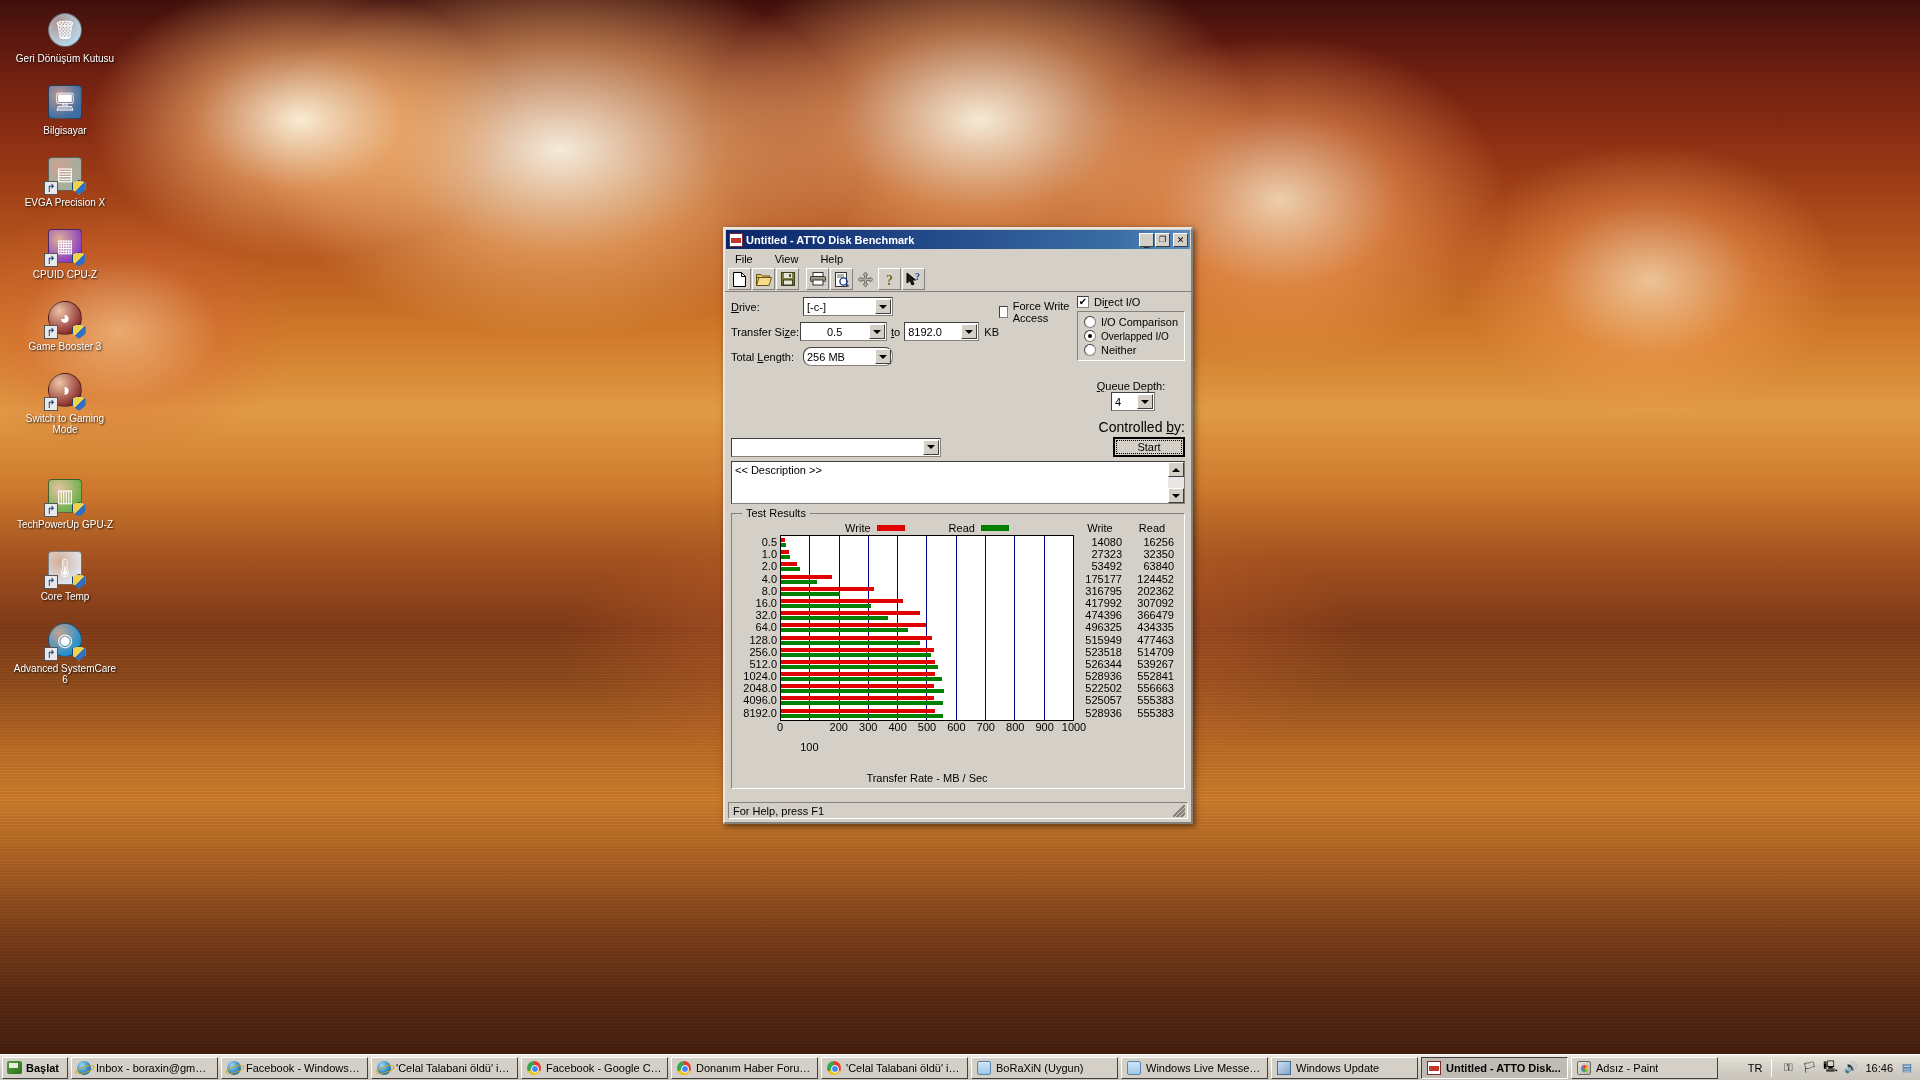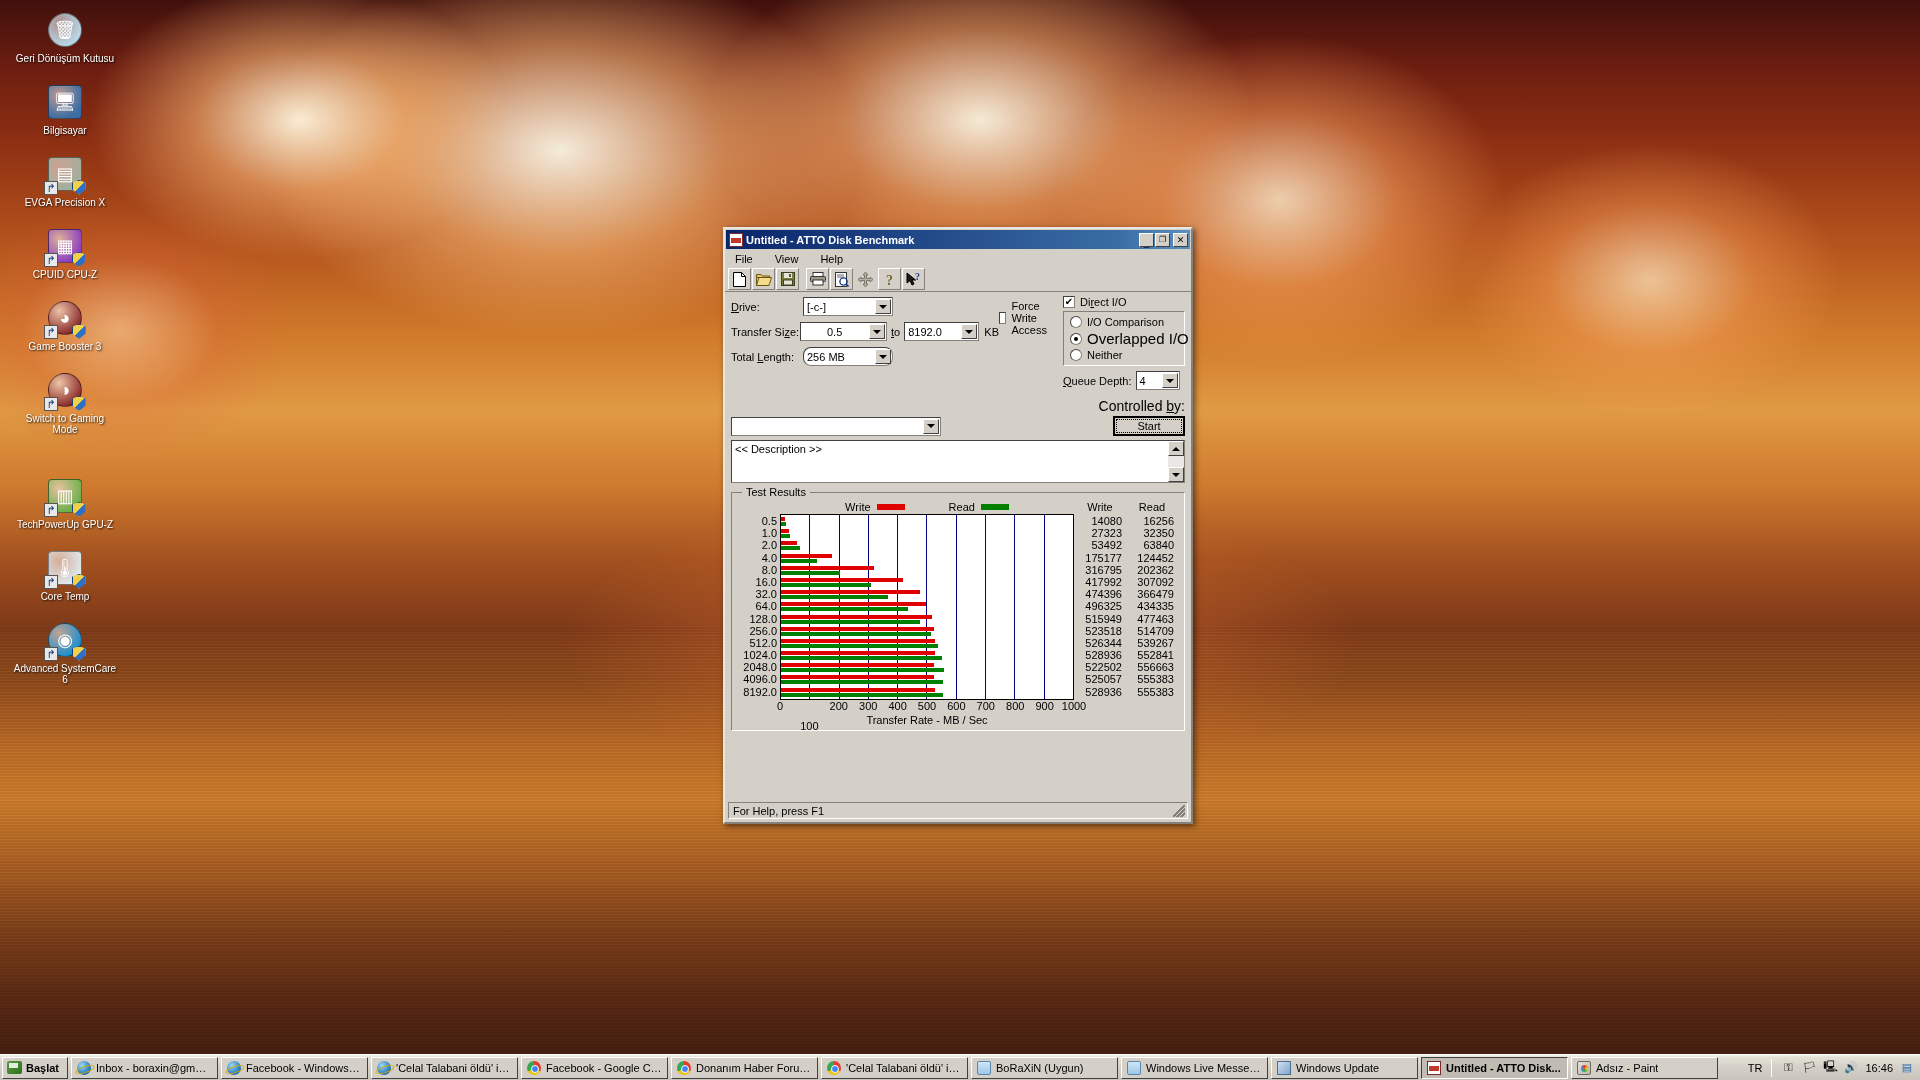--- a/index.html
+++ b/index.html
@@ -479,28 +479,28 @@
           <div class="cbox">✔</div>
           <span style="font-size:11px;">Di<u>r</u>ect I/O</span>
         </div>
         <div class="groupbox" style="padding:4px 6px;">
           <div style="display:flex;align-items:center;margin-bottom:2px;">
             <div class="radio"></div>
             <span style="font-size:11px;white-space:nowrap;">I/O Comparison</span>
           </div>
           <div style="display:flex;align-items:center;margin-bottom:2px;">
             <div class="radio on"></div>
-            <span style="font-size:15px;white-space:nowrap;">Overlapped I/O</span>
+            <span style="font-size:10px;white-space:nowrap;">Overlapped I/O</span>
           </div>
           <div style="display:flex;align-items:center;">
             <div class="radio"></div>
             <span style="font-size:11px;white-space:nowrap;">Neither</span>
           </div>
         </div>
-        <div style="display:flex;align-items:center;margin-top:5px;">
+        <div style="display:flex;align-items:center;margin-top:19px;flex-direction:column;">
           <span style="font-size:11px;"><u>Q</u>ueue Depth:</span>
           <div class="combo" style="width:44px;margin-left:4px;">
             <div class="val">4</div>
             <div class="arrowbtn"></div>
           </div>
         </div>
       </div>
     </div>
 
     <div style="margin-top:8px;">
@@ -681,21 +681,21 @@
           <span style="left: 20%;">200</span>
           <span style="left: 30%;">300</span>
           <span style="left: 40%;">400</span>
           <span style="left: 50%;">500</span>
           <span style="left: 60%;">600</span>
           <span style="left: 70%;">700</span>
           <span style="left: 80%;">800</span>
           <span style="left: 90%;">900</span>
           <span style="left: 100%;">1000</span>
         </div>
-      <div class="xtitle" style="margin-right:104px;margin-left:42px;">Transfer Rate - MB / Sec</div>
+      <div class="xtitle" style="margin-right:104px;margin-left:42px;margin-top:37px;">Transfer Rate - MB / Sec</div>
     </div>
 
   </div>
 
   <div class="statusbar">
     <span>For Help, press F1</span>
     <span class="grip"></span>
   </div>
 </div>
 

